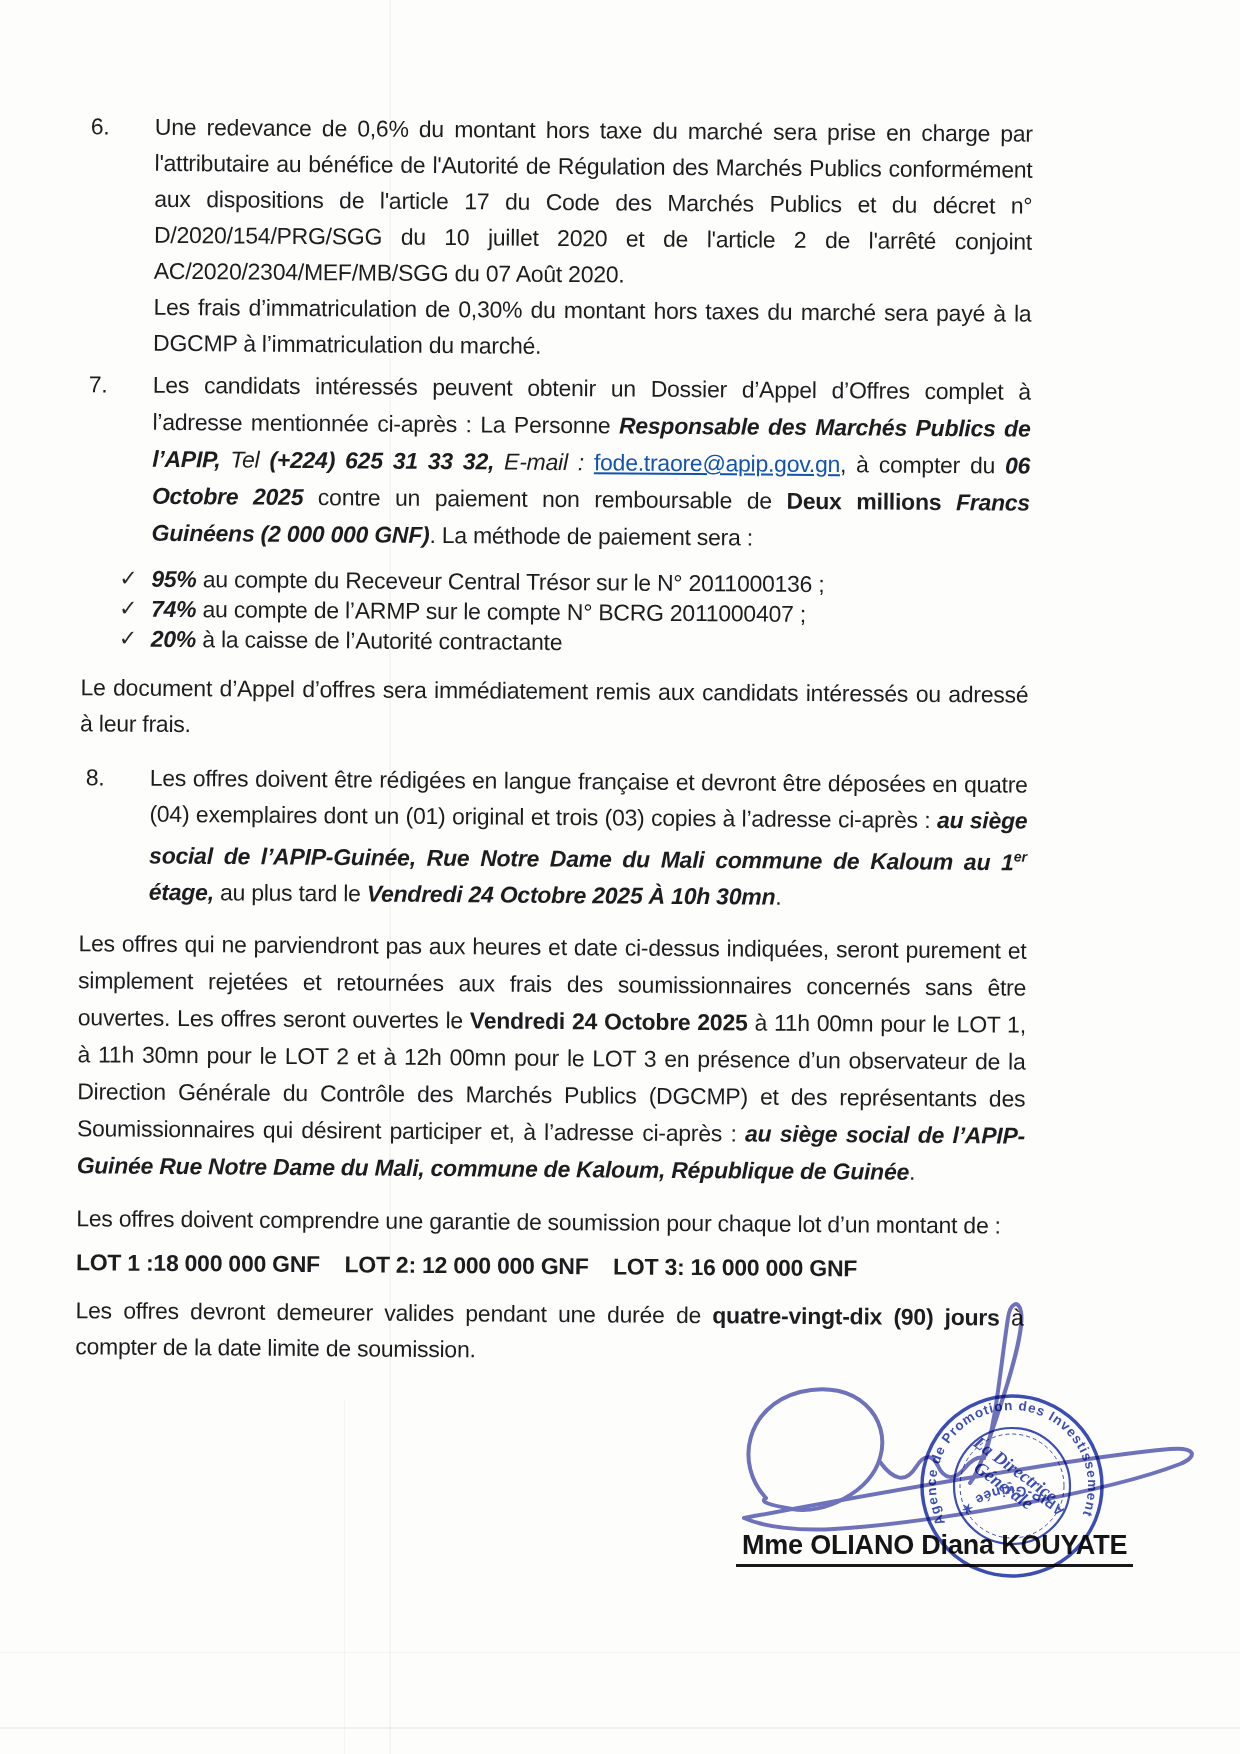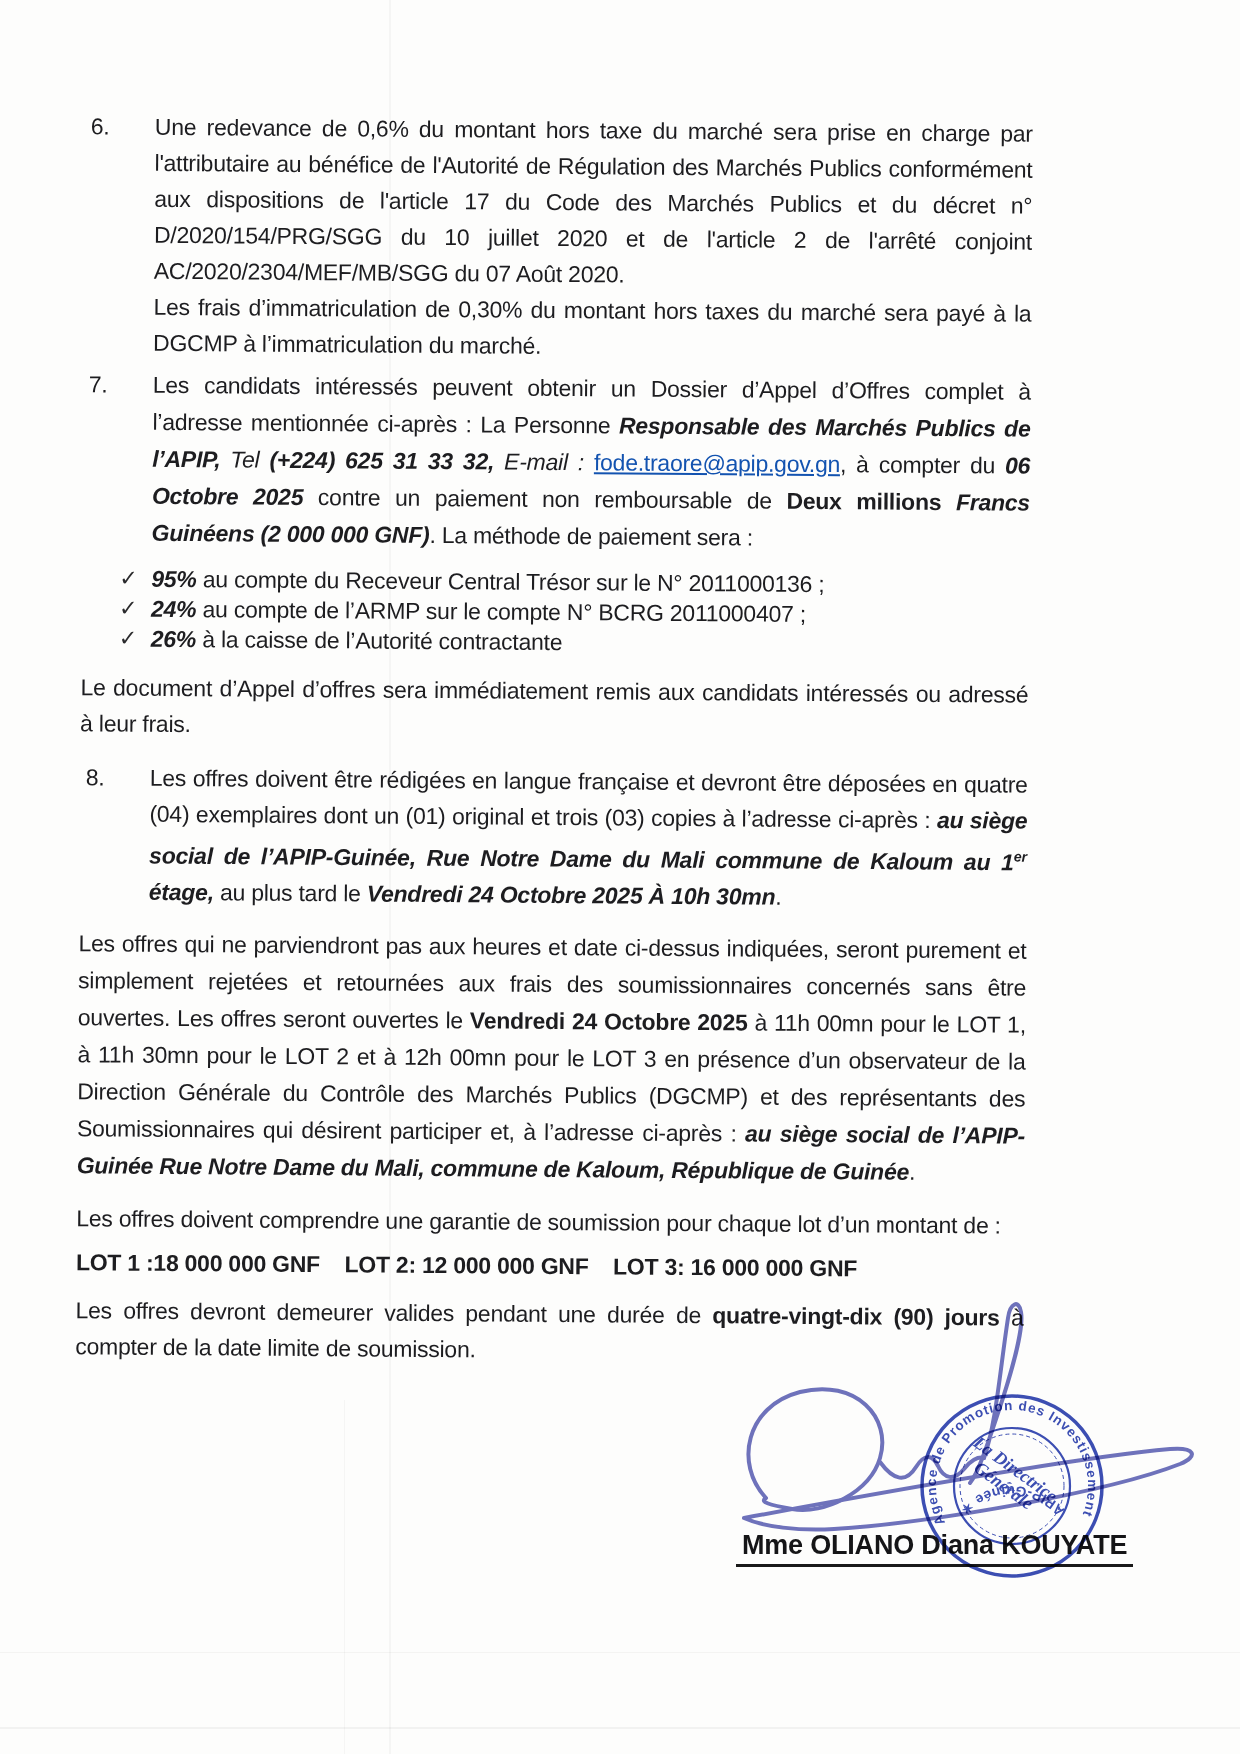--- a/index.html
+++ b/index.html
@@ -64,22 +64,22 @@
         <span class="num" data-name="item-number">6.</span>
         <div class="npar jst" data-name="paragraph"><span data-name="text-run">Une redevance de 0,6% du montant hors taxe du marché sera prise en charge par l'attributaire au bénéfice de l'Autorité de Régulation des Marchés Publics conformément aux dispositions de l'article 17 du Code des Marchés Publics et du décret n° D/2020/154/PRG/SGG du 10 juillet 2020 et de l'article 2 de l'arrêté conjoint AC/2020/2304/MEF/MB/SGG du 07 Août 2020.</span></div>
         <div class="npar jst" data-name="paragraph"><span data-name="text-run">Les frais d’immatriculation de 0,30% du montant hors taxes du marché sera payé à la DGCMP à l’immatriculation du marché.</span></div>
       </div>
       <div data-name="item-7" class="block numbered jst">
         <span class="num" data-name="item-number">7.</span>
         <div class="npar jst" data-name="paragraph"><span data-name="text-run">Les candidats intéressés peuvent obtenir un Dossier d’Appel d’Offres complet à l’adresse mentionnée ci-après : La Personne </span><span data-name="text-run" class="b i">Responsable des Marchés Publics de l’APIP, </span><span data-name="text-run" class="i">Tel </span><span data-name="text-run" class="b i">(+224) 625 31 33 32,</span><span data-name="text-run" class="i"> E-mail : </span><a href="#" data-name="email-link" class="link">fode.traore@apip.gov.gn</a><span data-name="text-run">, à compter du </span><span data-name="text-run" class="b i">06 Octobre 2025</span><span data-name="text-run"> contre un paiement non remboursable de </span><span data-name="text-run" class="b">Deux millions </span><span data-name="text-run" class="b i">Francs Guinéens (2 000 000 GNF)</span><span data-name="text-run">. La méthode de paiement sera :</span></div>
       </div>
       <div data-name="payment-split-list" class="block checklist">
         <div class="checkrow" data-name="checklist-item"><span class="chk" data-name="checkmark-icon">✓</span><span data-name="text-run" class="b i">95%</span><span data-name="text-run"> au compte du Receveur Central Trésor sur le N° 2011000136 ;</span></div>
-        <div class="checkrow" data-name="checklist-item"><span class="chk" data-name="checkmark-icon">✓</span><span data-name="text-run" class="b i">24%</span><span data-name="text-run"> au compte de l’ARMP sur le compte N° BCRG 2011000407 ;</span></div>
-        <div class="checkrow" data-name="checklist-item"><span class="chk" data-name="checkmark-icon">✓</span><span data-name="text-run" class="b i">26%</span><span data-name="text-run"> à la caisse de l’Autorité contractante</span></div>
+        <div class="checkrow" data-name="checklist-item"><span class="chk" data-name="checkmark-icon">✓</span><span data-name="text-run" class="b i">74%</span><span data-name="text-run"> au compte de l’ARMP sur le compte N° BCRG 2011000407 ;</span></div>
+        <div class="checkrow" data-name="checklist-item"><span class="chk" data-name="checkmark-icon">✓</span><span data-name="text-run" class="b i">20%</span><span data-name="text-run"> à la caisse de l’Autorité contractante</span></div>
       </div>
       <div data-name="intro-remise" class="block para jst"><span data-name="text-run">Le document d’Appel d’offres sera immédiatement remis aux candidats intéressés ou adressé à leur frais.</span></div>
       <div data-name="item-8" class="block numbered jst">
         <span class="num" data-name="item-number">8.</span>
         <div class="npar jst" data-name="paragraph"><span data-name="text-run">Les offres doivent être rédigées en langue française et devront être déposées en quatre (04) exemplaires dont un (01) original et trois (03) copies à l’adresse ci-après : </span><span data-name="text-run" class="b i">au siège social de l’APIP-Guinée, Rue Notre Dame du Mali commune de Kaloum au 1</span><span data-name="text-run" class="b i sup">er</span><span data-name="text-run" class="b i"> étage,</span><span data-name="text-run"> au plus tard le </span><span data-name="text-run" class="b i">Vendredi 24 Octobre 2025 À 10h 30mn</span><span data-name="text-run">.</span></div>
       </div>
       <div data-name="para-ouverture" class="block para jst"><span data-name="text-run">Les offres qui ne parviendront pas aux heures et date ci-dessus indiquées, seront purement et simplement rejetées et retournées aux frais des soumissionnaires concernés sans être ouvertes. Les offres seront ouvertes le </span><span data-name="text-run" class="b">Vendredi 24 Octobre 2025</span><span data-name="text-run"> à 11h 00mn pour le LOT 1, à 11h 30mn pour le LOT 2 et à 12h 00mn pour le LOT 3 en présence d’un observateur de la Direction Générale du Contrôle des Marchés Publics (DGCMP) et des représentants des Soumissionnaires qui désirent participer et, à l’adresse ci-après : </span><span data-name="text-run" class="b i">au siège social de l’APIP-Guinée Rue Notre Dame du Mali, commune de Kaloum, République de Guinée</span><span data-name="text-run">.</span></div>
       <div data-name="para-garantie" class="block para jst"><span data-name="text-run">Les offres doivent comprendre une garantie de soumission pour chaque lot d’un montant de :</span></div>
       <div data-name="lot-amounts" class="block para jst"><span data-name="text-run" class="b">LOT 1 :18 000 000 GNF    LOT 2: 12 000 000 GNF    LOT 3: 16 000 000 GNF</span></div>
       <div data-name="para-validite" class="block para jst"><span data-name="text-run">Les offres devront demeurer valides pendant une durée de </span><span data-name="text-run" class="b">quatre-vingt-dix (90) jours</span><span data-name="text-run"> à compter de la date limite de soumission.</span></div>

